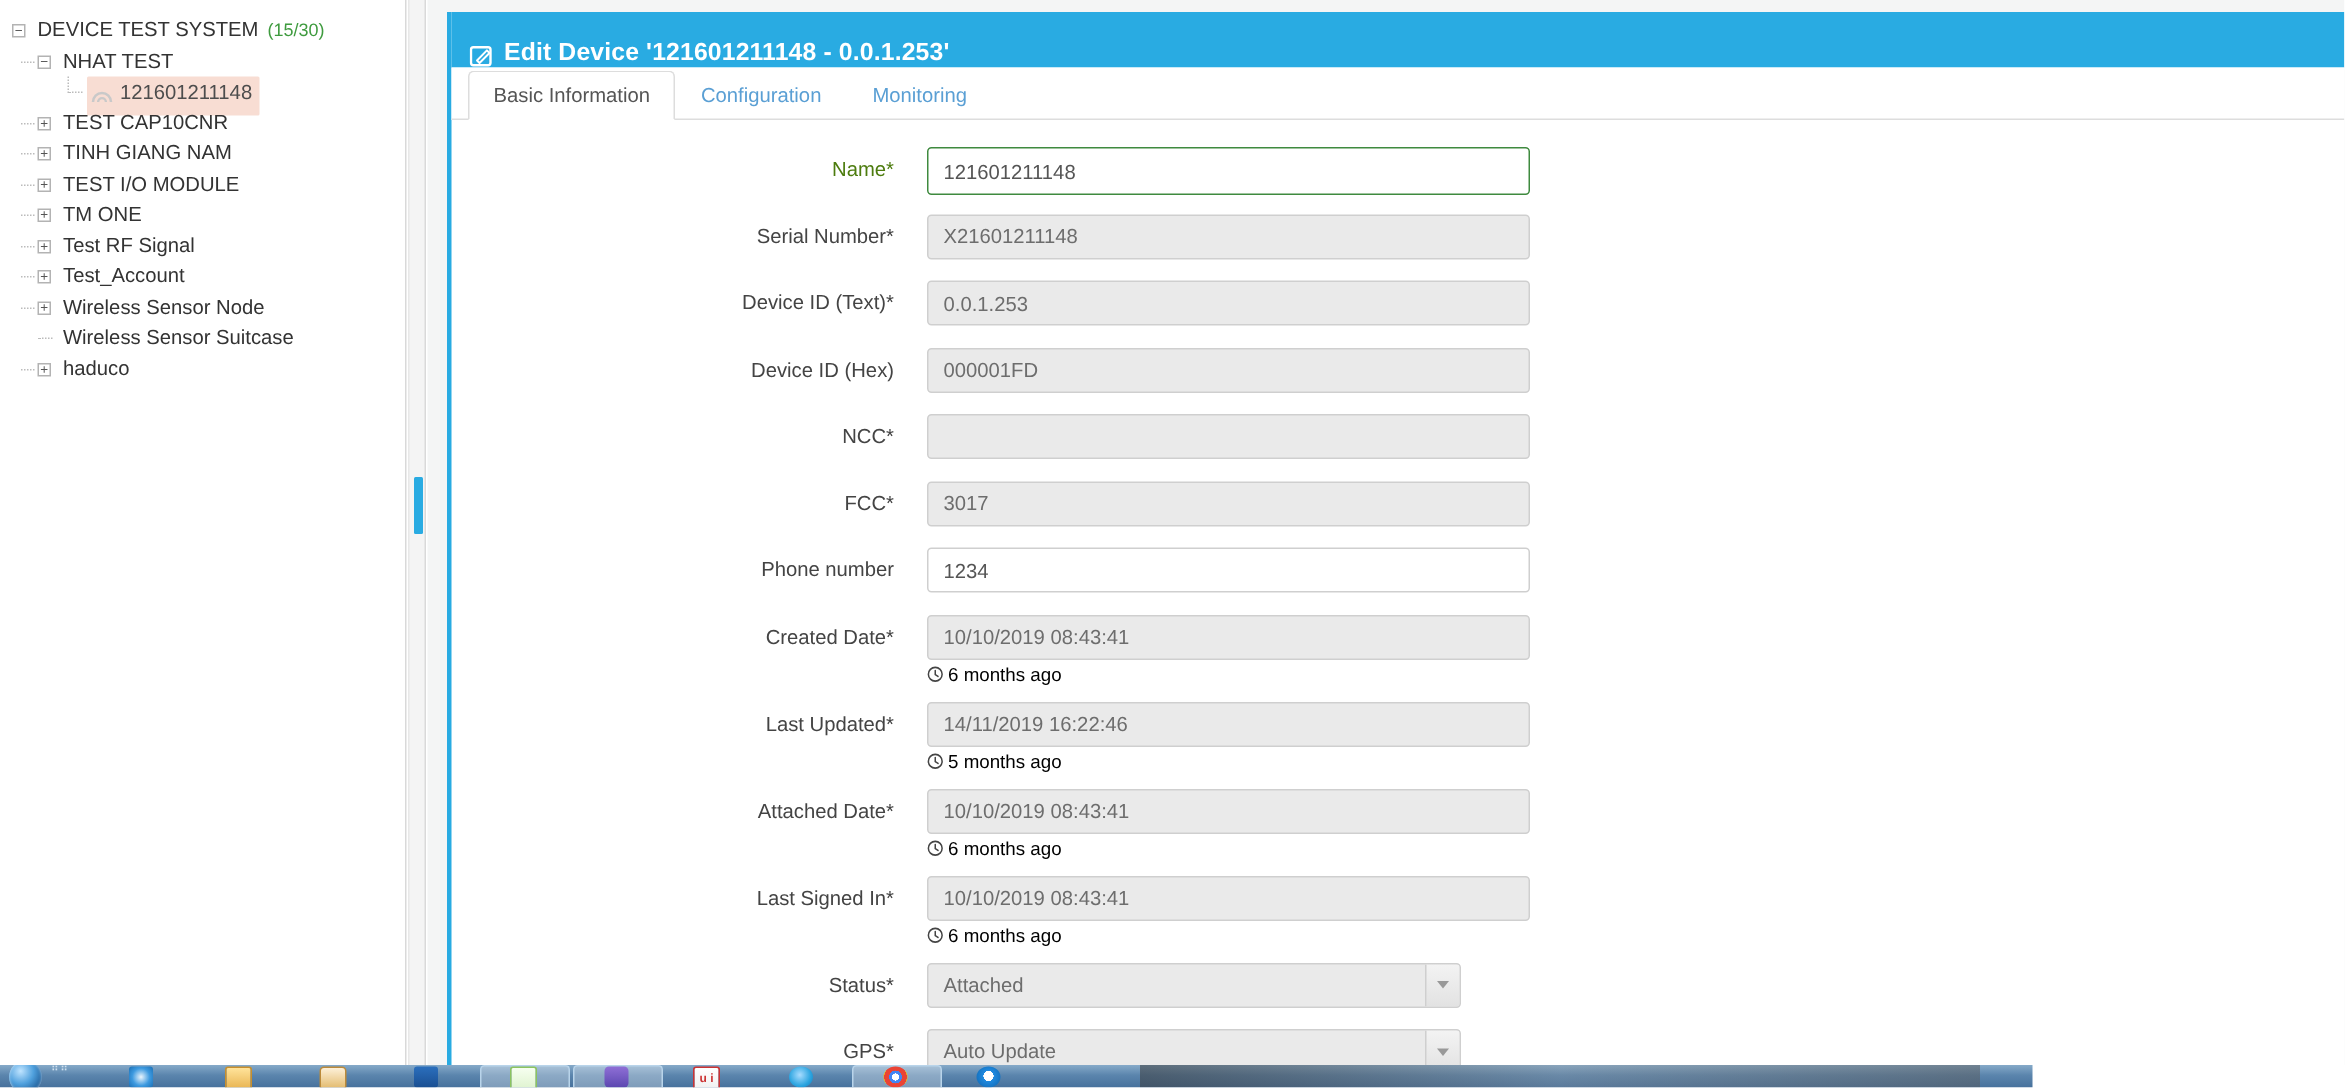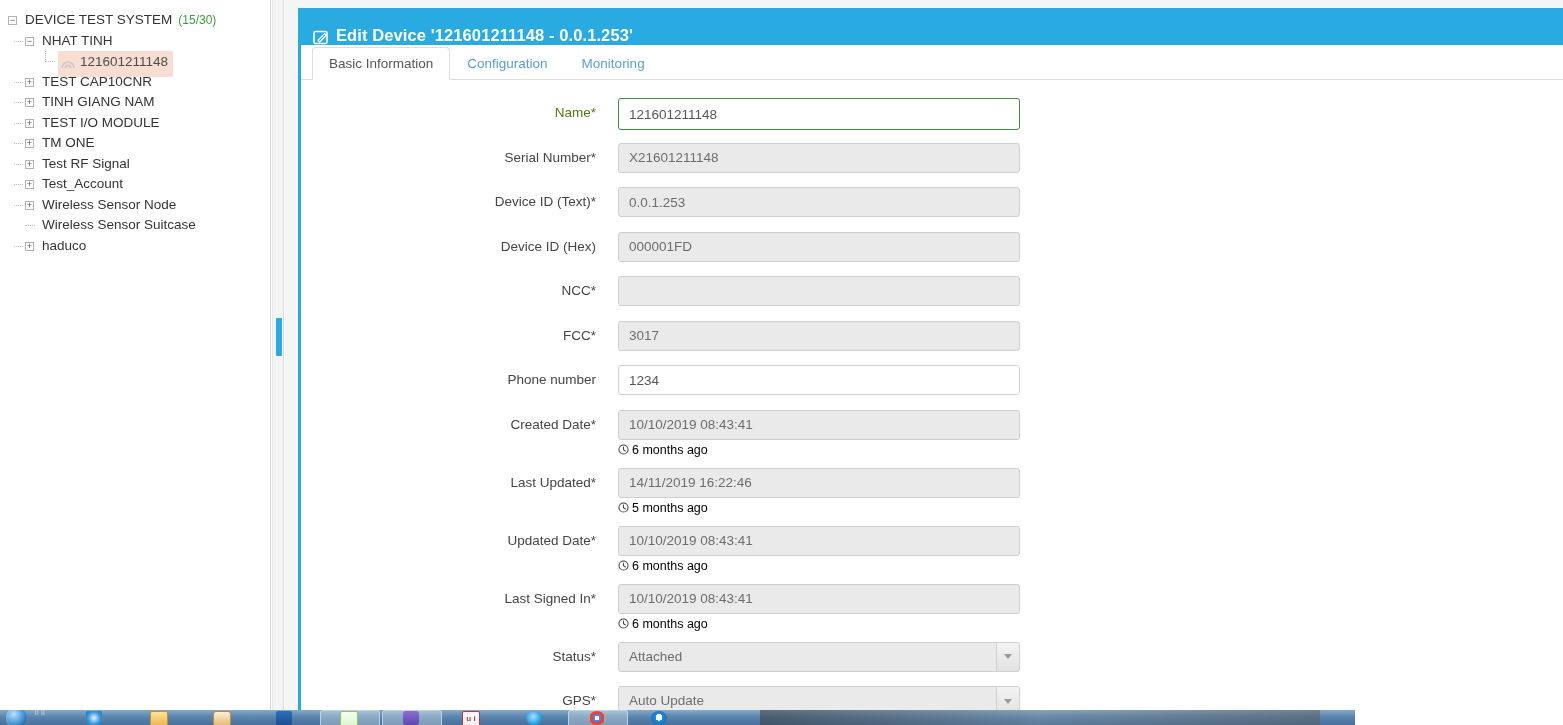--- a/index.html
+++ b/index.html
@@ -227,21 +227,21 @@
     font-size: 12.5px;
     color: #000000;
     display: flex;
     align-items: center;
     gap: 3px;
   }
   .clock-icon { display: inline-flex; }
 
   .f-select {
     position: relative;
-    width: 402px;
+    width: 356px;
     height: 30px;
     box-sizing: border-box;
     border: 1px solid #cfcfcf;
     border-radius: 3px;
     background: #eaeaea;
     color: #6d6d6d;
     font-size: 13.5px;
     line-height: 28px;
     padding: 0 32px 0 10px;
     cursor: pointer;
@@ -336,21 +336,21 @@
 
   <div class="tree-panel">
     <div class="tree" id="tree-root">
         <div class="tree-node node-l0">
           <span class="toggle">−</span>
           <span class="tree-label"><span>DEVICE TEST SYSTEM</span><span class="count">(15/30)</span></span>
         </div>
         <div class="tree-node node-l1">
           <span class="toggle">−</span>
           <span class="dashline"></span>
-          <span class="tree-label"><span>NHAT TINH</span></span>
+          <span class="tree-label"><span>NHAT TEST</span></span>
         </div>
         <div class="tree-node node-l2 node-sel">
           <span class="dashline"></span>
           <span class="vline"></span>
           <span class="tree-label"><span class="arch-icon"><svg width="16" height="11" viewBox="0 0 16 11">
                 <path d="M2 10 A6 6 0 0 1 14 10" fill="none" stroke="#c9c9c9" stroke-width="1.7"></path>
                 <path d="M5.4 10 A2.6 2.6 0 0 1 10.6 10" fill="none" stroke="#c9c9c9" stroke-width="1.6"></path>
               </svg></span><span>121601211148</span></span>
         </div>
         <div class="tree-node node-l1">
@@ -470,21 +470,21 @@
                 <span class="clock-icon">
                   <svg width="11" height="11" viewBox="0 0 12 12">
                     <circle cx="6" cy="6" r="5" fill="none" stroke="#444" stroke-width="1.1"></circle>
                     <path d="M6 3.2 V6.2 L8 7.6" fill="none" stroke="#444" stroke-width="1.1" stroke-linecap="round"></path>
                   </svg>
                 </span>
                 <span>5 months ago</span>
               </div></div>
           </div>
           <div class="form-row with-hint">
-            <div class="f-label">Updated Date*</div>
+            <div class="f-label">Attached Date*</div>
             <div class="f-field"><input class="f-input " type="text" readonly="" value="10/10/2019 08:43:41" style=""><div class="hint">
                 <span class="clock-icon">
                   <svg width="11" height="11" viewBox="0 0 12 12">
                     <circle cx="6" cy="6" r="5" fill="none" stroke="#444" stroke-width="1.1"></circle>
                     <path d="M6 3.2 V6.2 L8 7.6" fill="none" stroke="#444" stroke-width="1.1" stroke-linecap="round"></path>
                   </svg>
                 </span>
                 <span>6 months ago</span>
               </div></div>
           </div>

